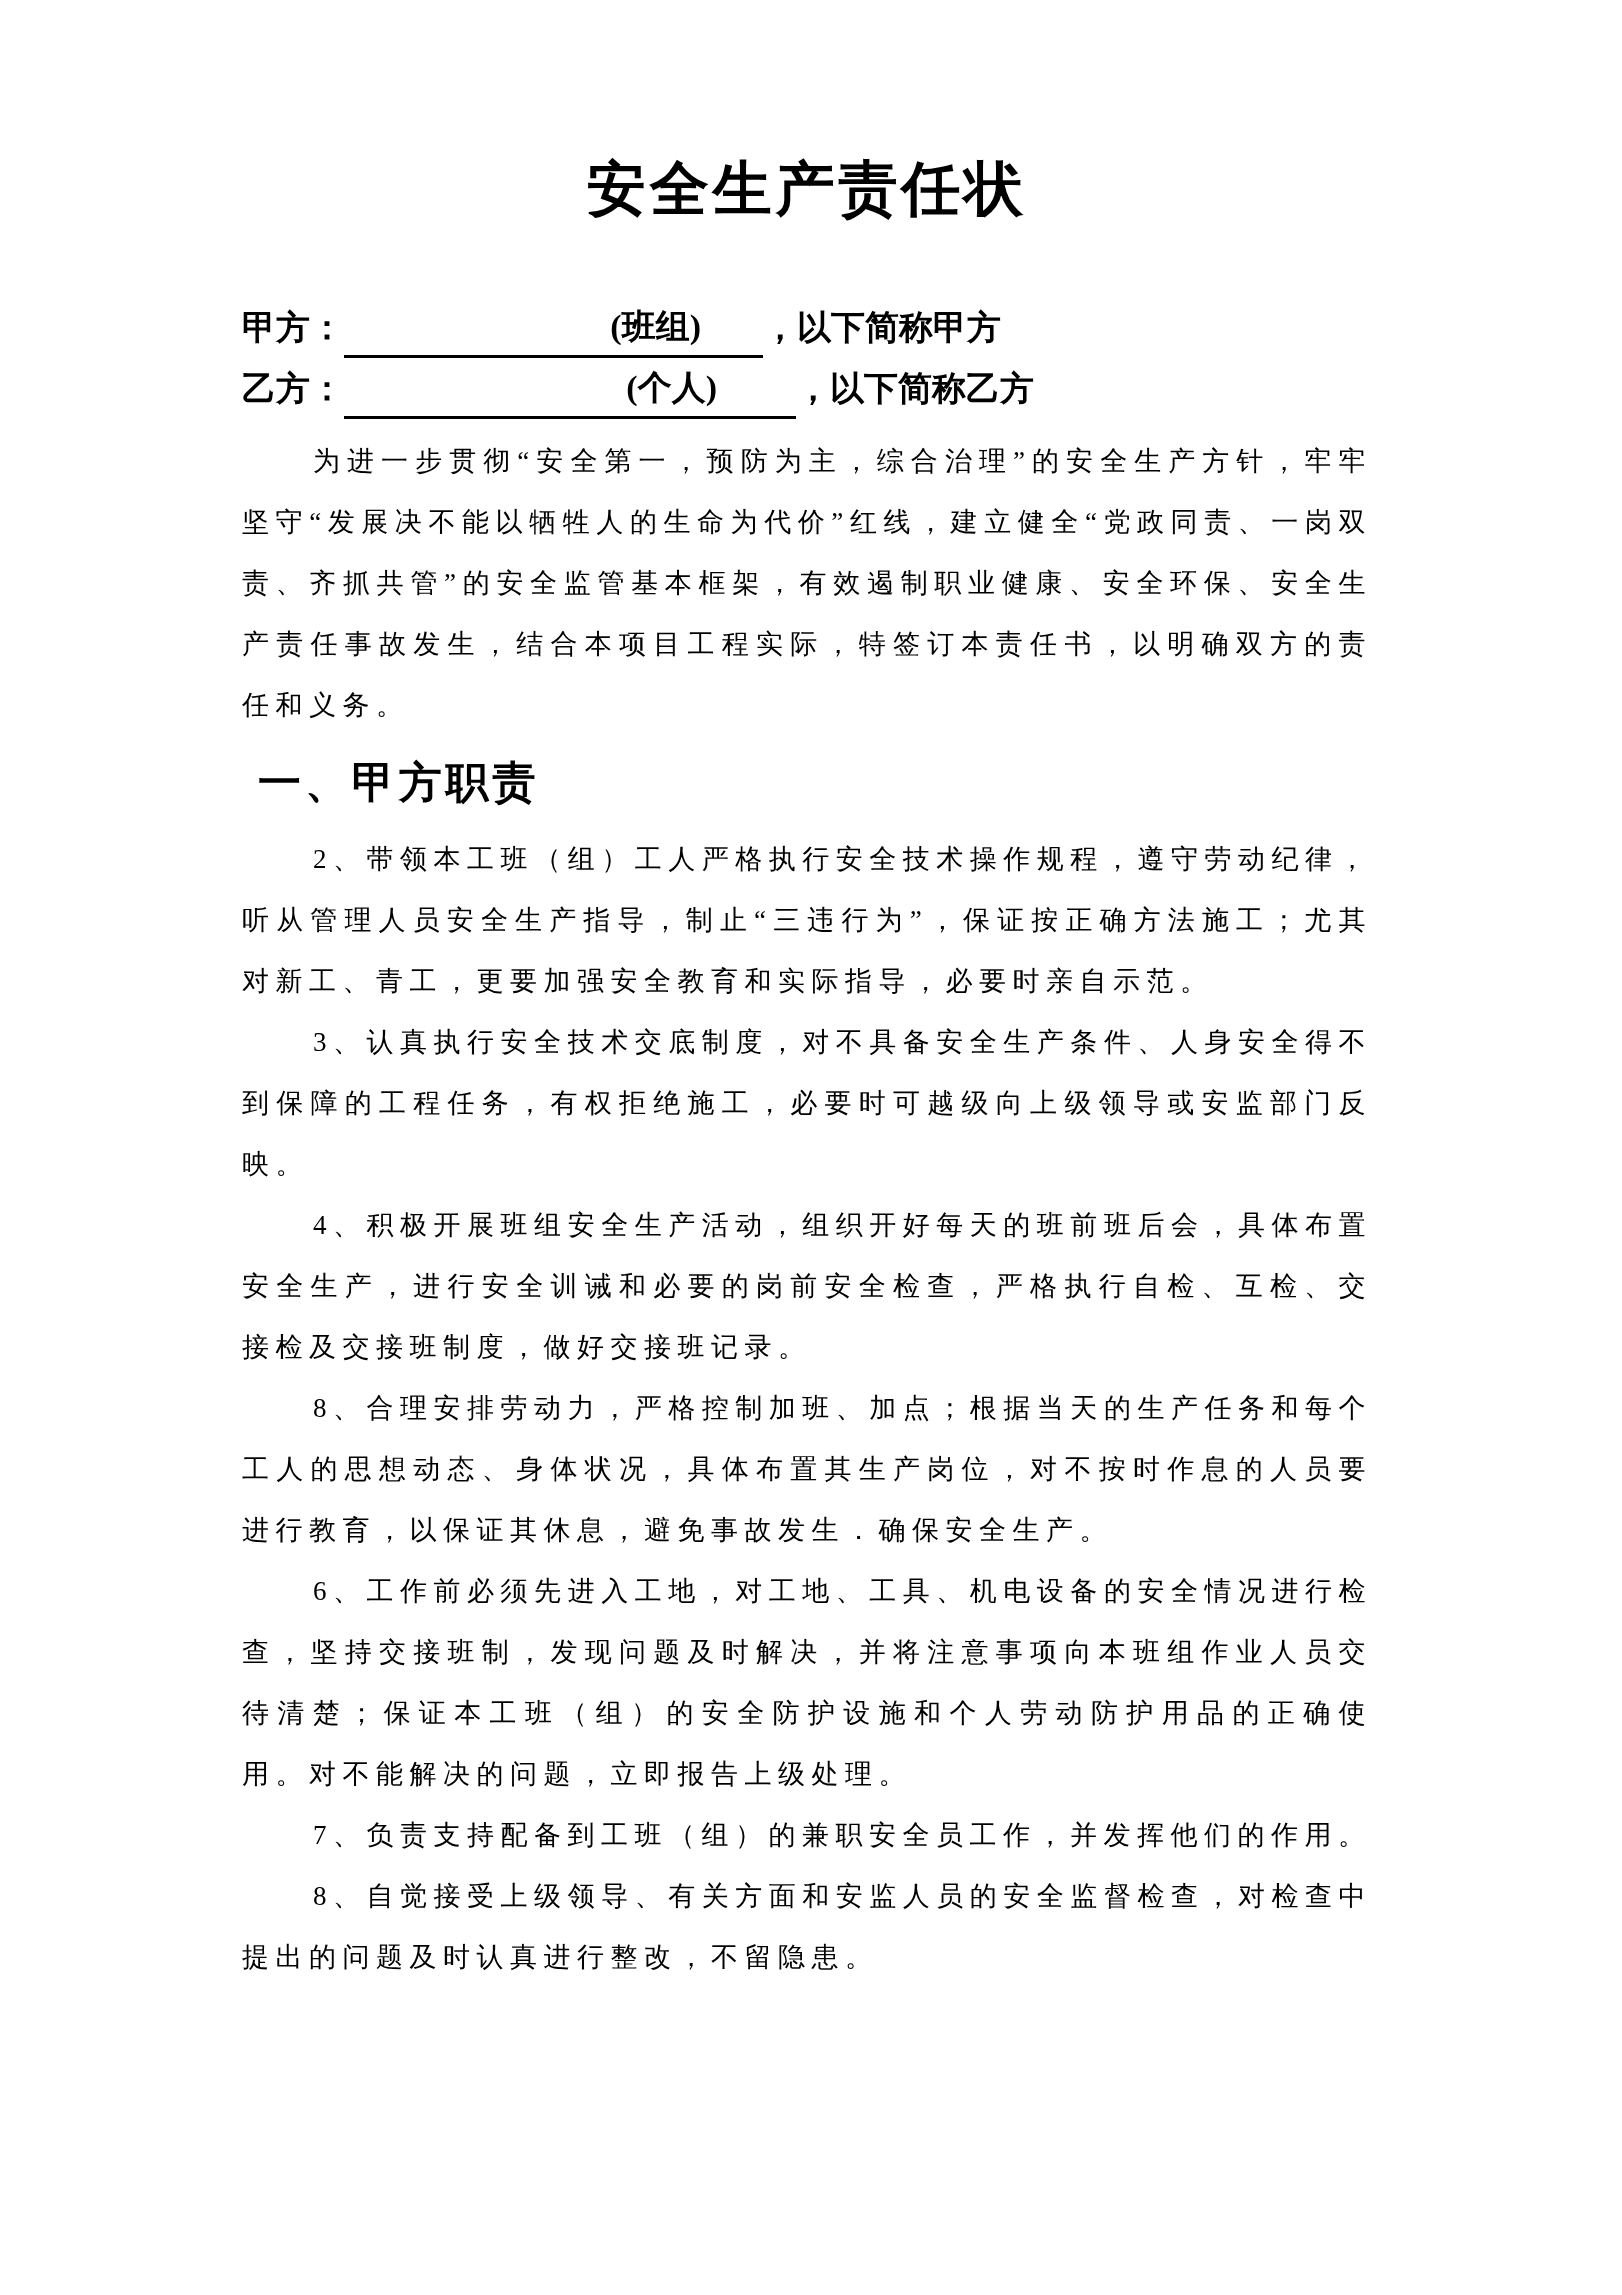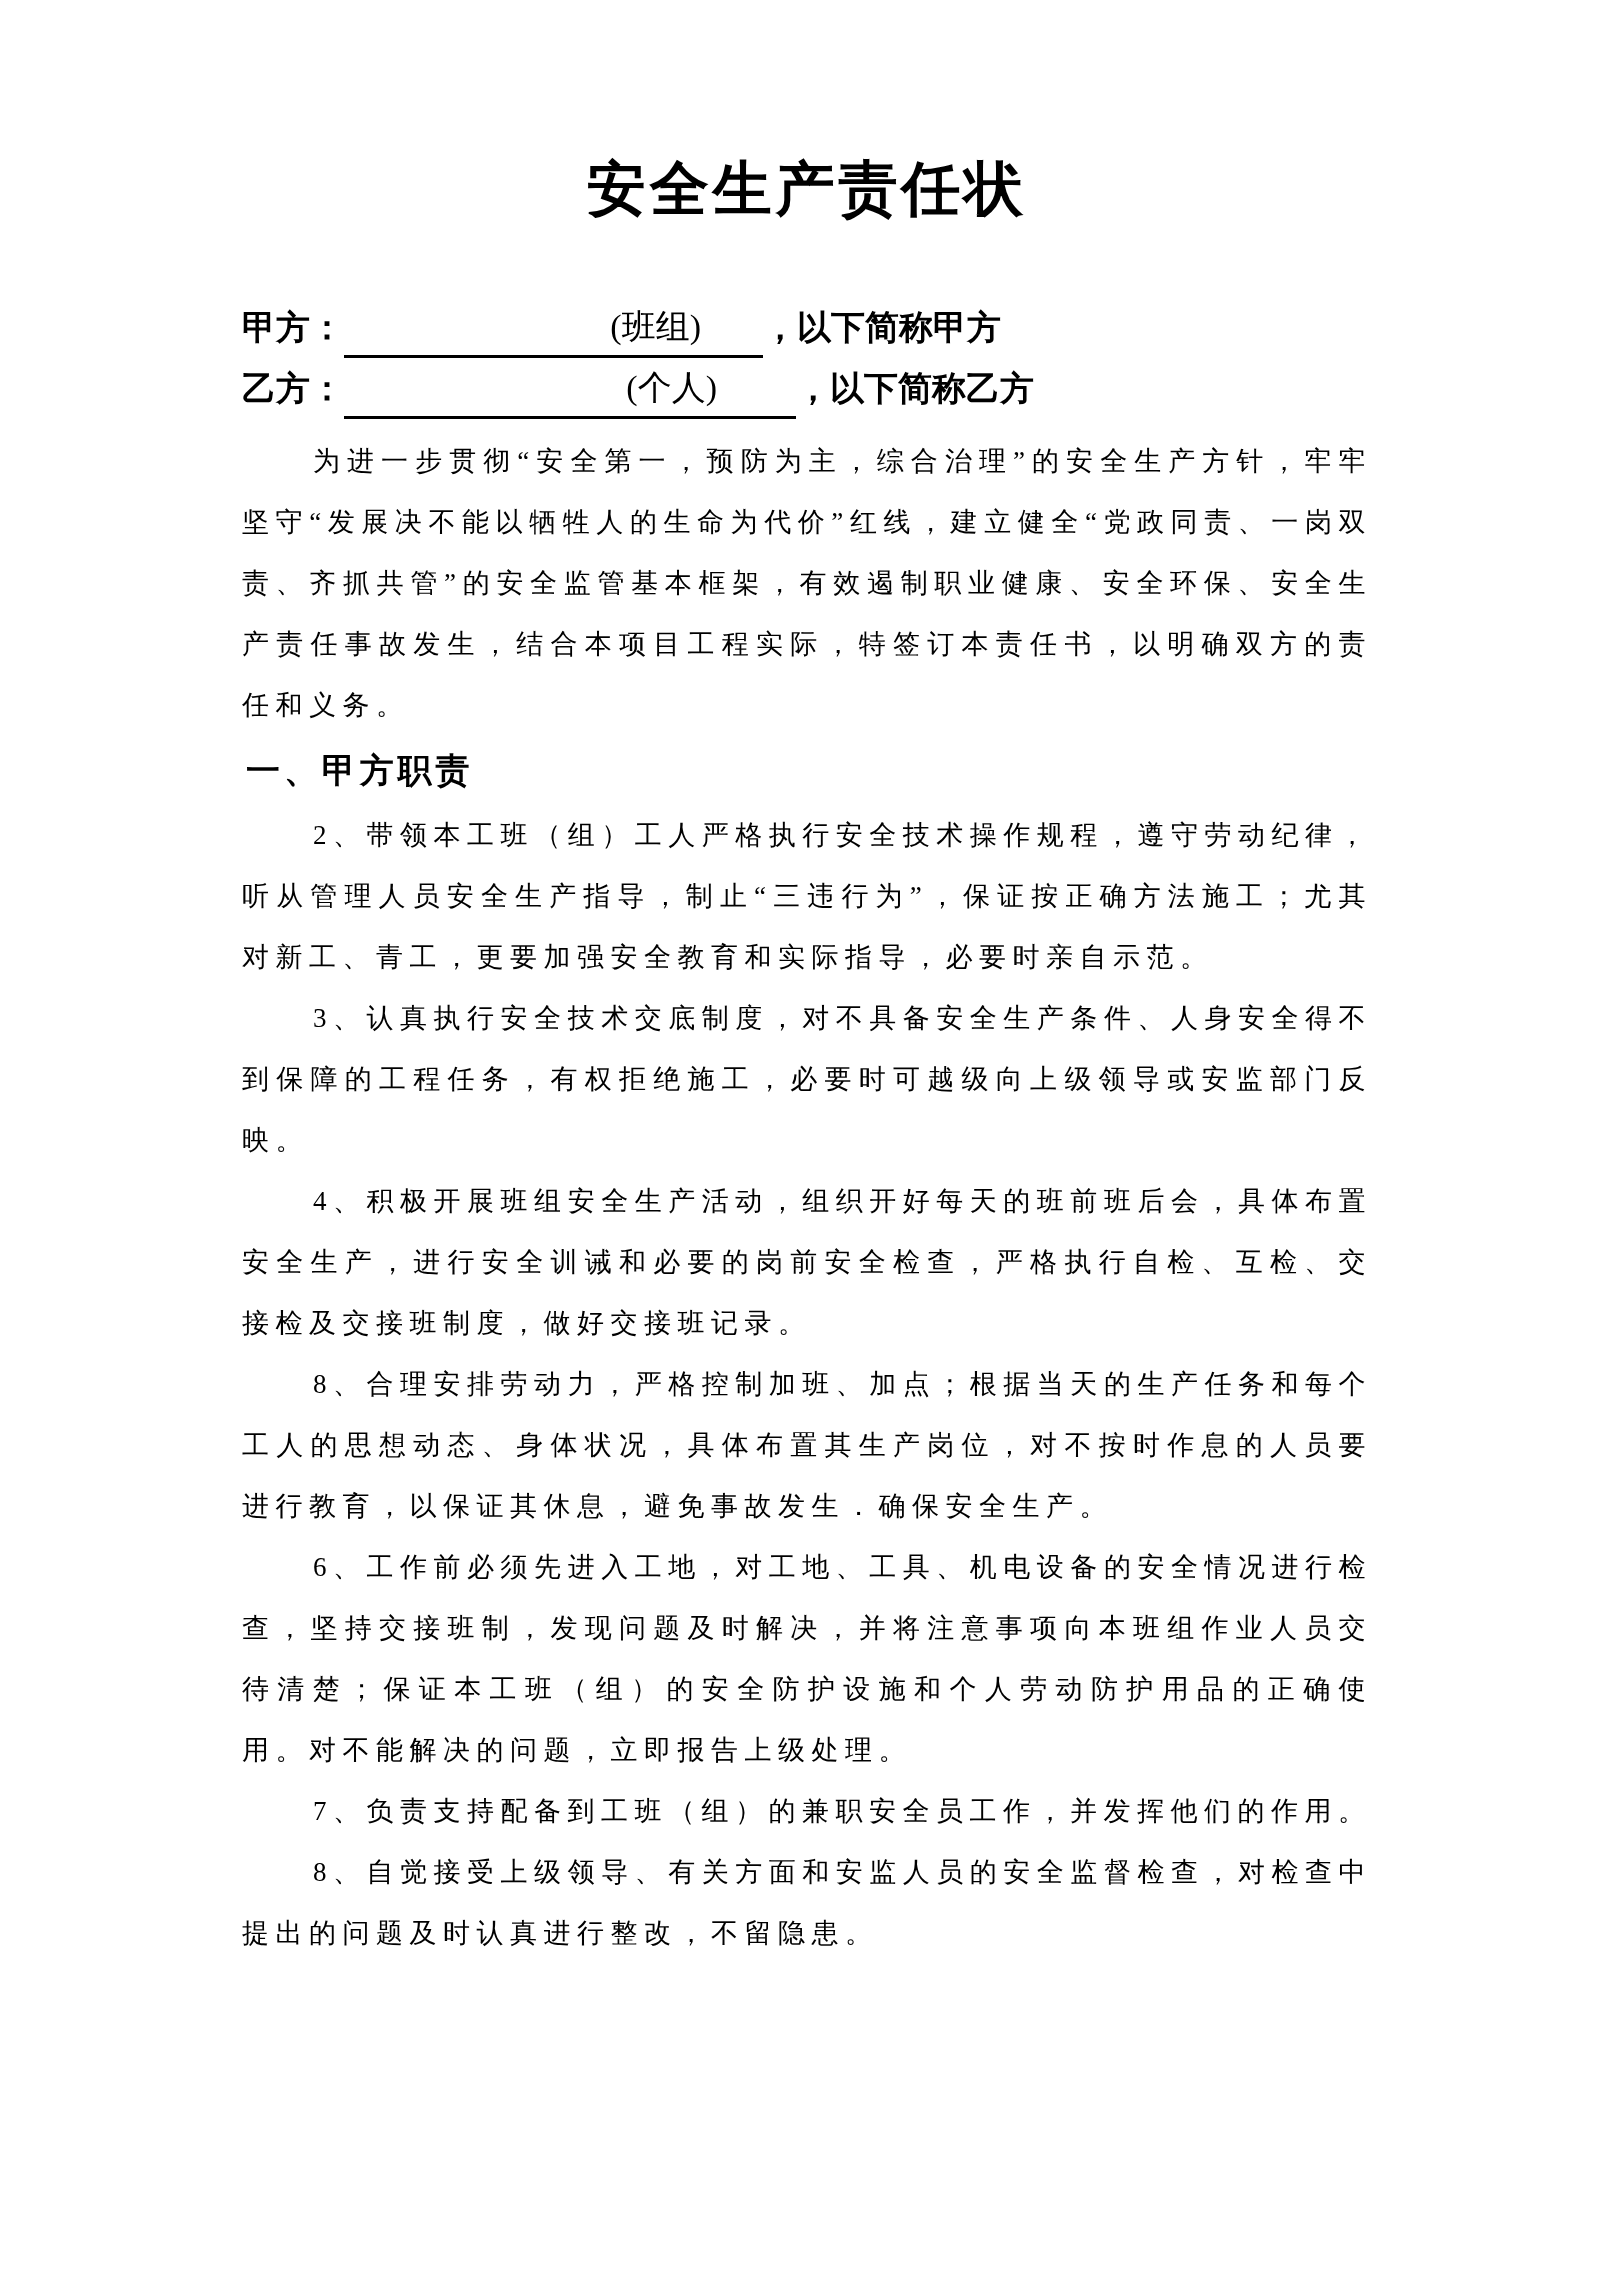--- a/index.html
+++ b/index.html
@@ -42,35 +42,35 @@
     display: inline-block;
     border-bottom: 3.9px solid #000000;
     text-align: right;
     box-sizing: border-box;
     vertical-align: bottom;
     line-height: 56px;
   }
   .party-line.jiafang .blank { width: 419px; padding-right: 62px; }
   .party-line.yifang  .blank { width: 452px; padding-right: 79px; }
   .blank-note {
-    font-weight: normal;
+    font-weight: bold;
   }
   .body-text {
     font-size: 27px;
     line-height: 61px;
     letter-spacing: 6.5px;
     text-align: justify;
   }
   .intro {
     margin: 11.8px 0 0 0;
     text-indent: 71px;
   }
   .section-heading {
-    margin: 4px;
-    font-size: 34px;
+    margin: 16px;
+    font-size: 43px;
     font-weight: bold;
     line-height: 61px;
     letter-spacing: 3.9px;
   }
   .item {
     margin: 0;
     text-indent: 71px;
   }
 </style>
 </head>

